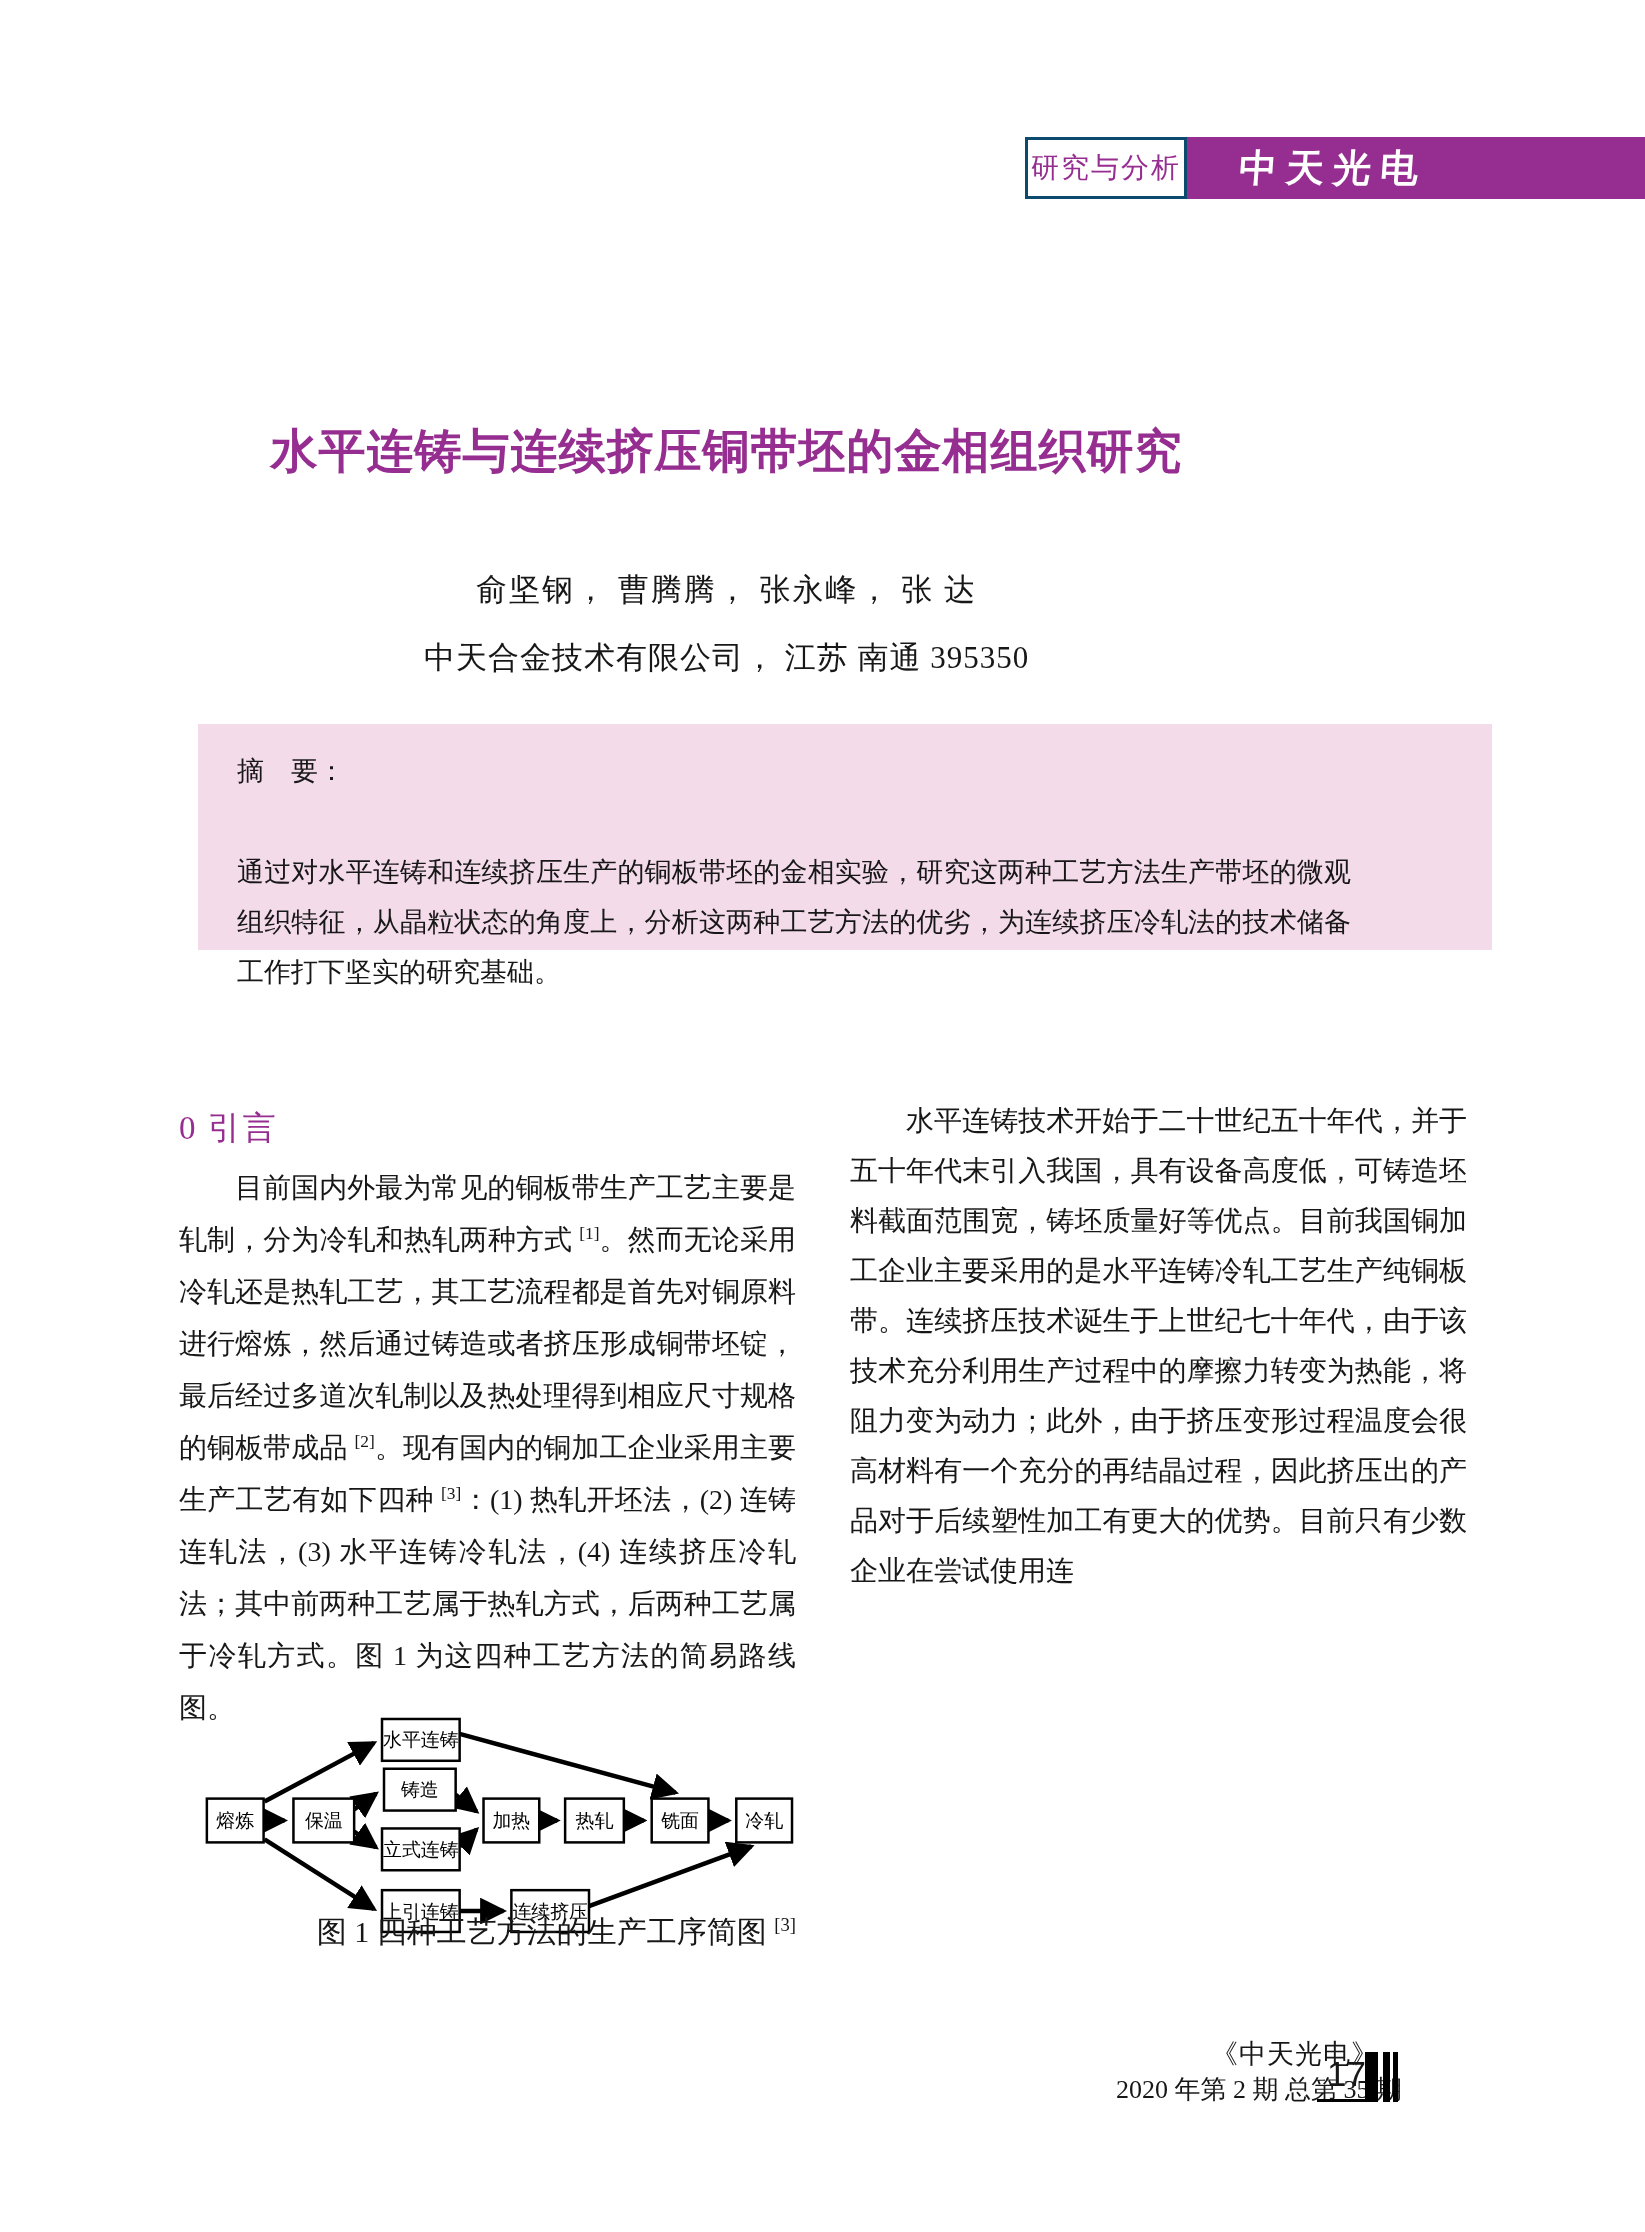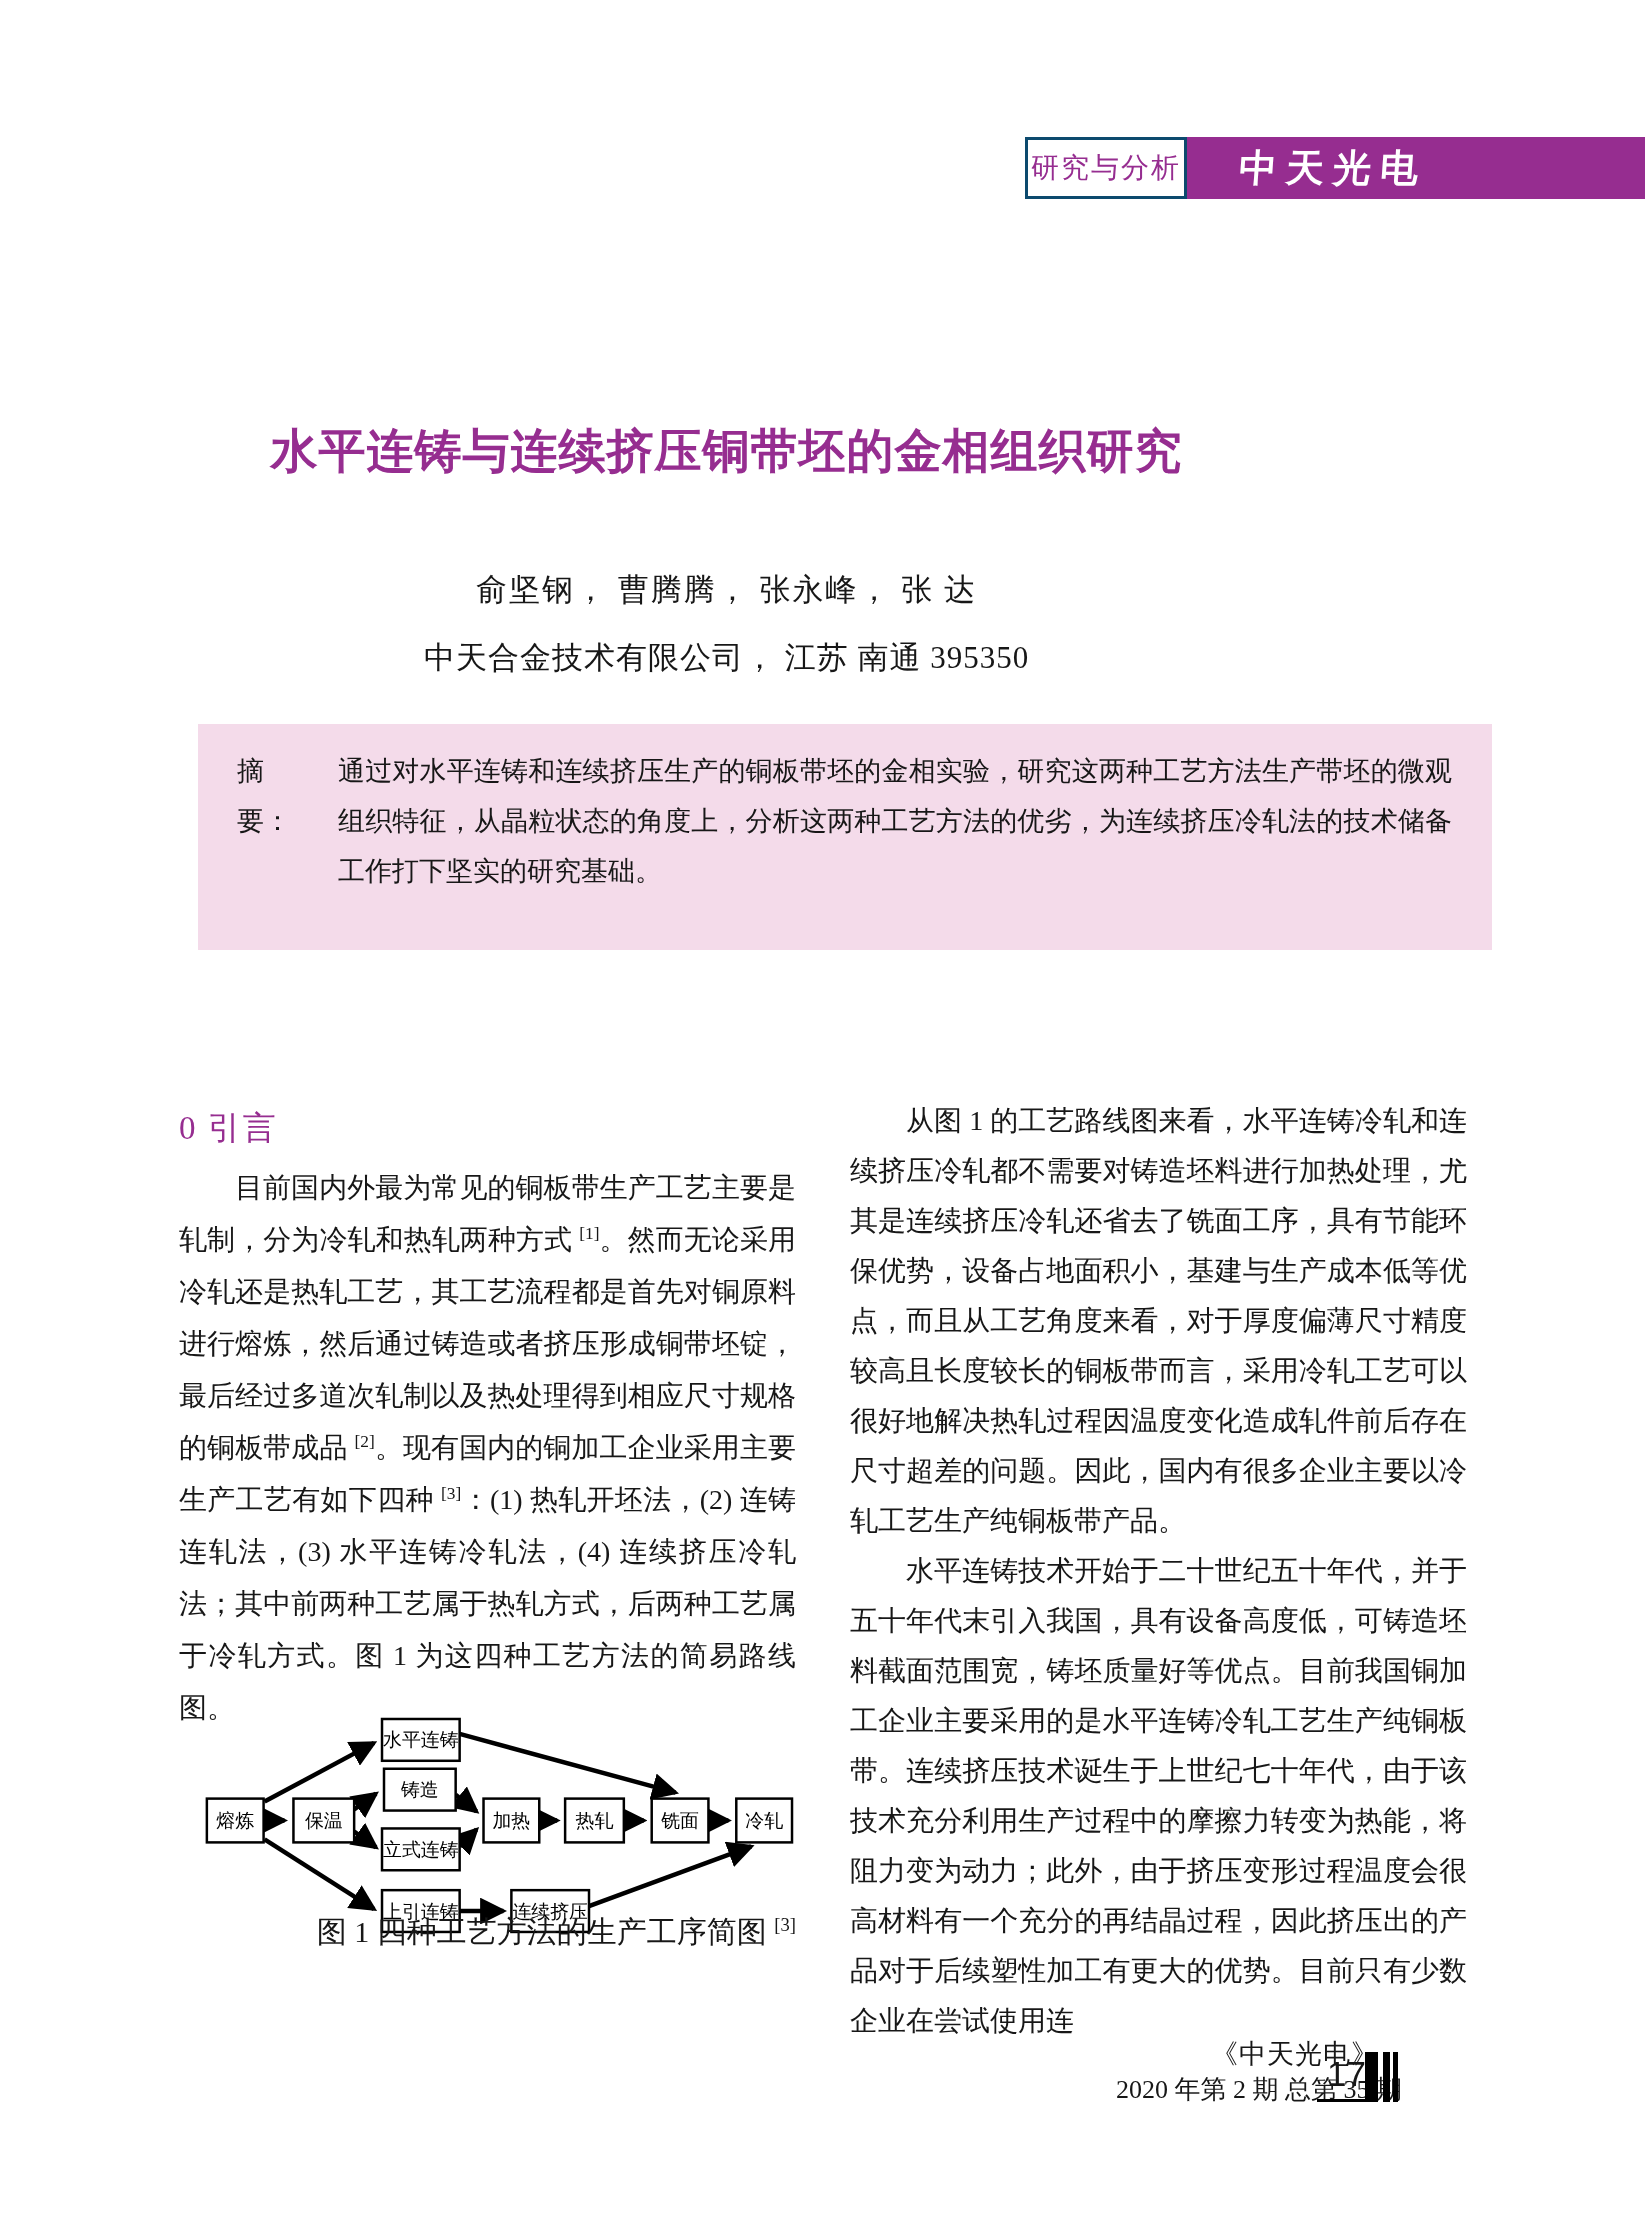--- a/index.html
+++ b/index.html
@@ -43,21 +43,21 @@
   .affiliation-line{
     position:absolute;left:0;top:637px;width:100%;
     font-size:31px;letter-spacing:1px;
   }
   
   .abstract-box{
     position:absolute;left:198px;top:724px;width:1294px;height:226px;
     background:#F4DBEA;box-sizing:border-box;padding:22px 30px 0 39px;
     font-size:27px;line-height:50px;
   }
-  .abs-row{display:flex;}
+  .abs-row{display:flex;flex-direction:column;}
   .abs-label{flex:0 0 101px;}
   .abs-text{flex:1 1 auto;max-width:1114px;text-align:justify;}
   
   .sec-heading{
     position:absolute;left:179px;top:1106px;margin:0;
     font-size:33px;font-weight:normal;color:#962D90;letter-spacing:2px;
   }
   .left-para{
     position:absolute;left:179px;top:1162px;width:617px;margin:0;
     font-size:28px;line-height:52px;text-align:justify;text-indent:2em;
@@ -156,21 +156,20 @@
         <text x="588" y="124.5" text-anchor="middle" font-size="19" fill="#000">冷轧</text>
         <rect x="204" y="188" width="78" height="42" fill="#fff" stroke="#000" stroke-width="2.5"></rect>
         <text x="243" y="215.5" text-anchor="middle" font-size="19" fill="#000">上引连铸</text>
         <rect x="334" y="188" width="78" height="42" fill="#fff" stroke="#000" stroke-width="2.5"></rect>
         <text x="373" y="215.5" text-anchor="middle" font-size="19" fill="#000">连续挤压</text>
       </svg>
   </div>
   <div class="figure-caption">图 1 四种工艺方法的生产工序简图 <sup>[3]</sup></div>
 
   <div class="right-col">
-    <p>从图 1 的工艺路线图来看，水平连铸冷轧和连续挤压冷轧都不需要对铸造坯料进行加热处理，尤其是连续挤压冷轧还省去了铣面工序，具有节能环保优势，设备占地面积小，基建与生产成本低等优点，而且从工艺角度来看，对于厚度偏薄尺寸精度较高且长度较长的铜板带而言，采用冷轧工艺可以很好地解决热轧过程因温度变化造成轧件前后存在尺寸超差的问题。因此，国内有很多企业主要以冷轧工艺生产纯铜板带产品。</p>
     <p>水平连铸技术开始于二十世纪五十年代，并于五十年代末引入我国，具有设备高度低，可铸造坯料截面范围宽，铸坯质量好等优点。目前我国铜加工企业主要采用的是水平连铸冷轧工艺生产纯铜板带。连续挤压技术诞生于上世纪七十年代，由于该技术充分利用生产过程中的摩擦力转变为热能，将阻力变为动力；此外，由于挤压变形过程温度会很高材料有一个充分的再结晶过程，因此挤压出的产品对于后续塑性加工有更大的优势。目前只有少数企业在尝试使用连</p>
   </div>
 
   <div class="footer-journal">《中天光电》</div>
   <div class="footer-issue">2020 年第 2 期 总第 35 期</div>
   <div class="footer-pagenum">17</div>
   <div class="pagenum-rule"></div>
   <div class="bar bar1"></div>
   <div class="bar bar2"></div>
   <div class="bar bar3"></div>

